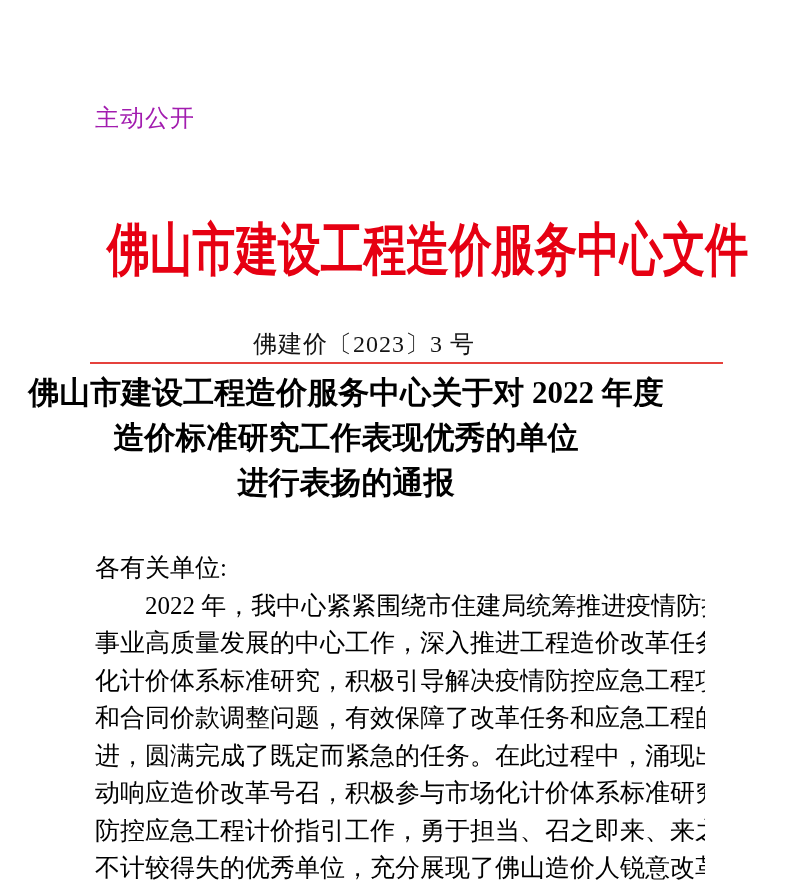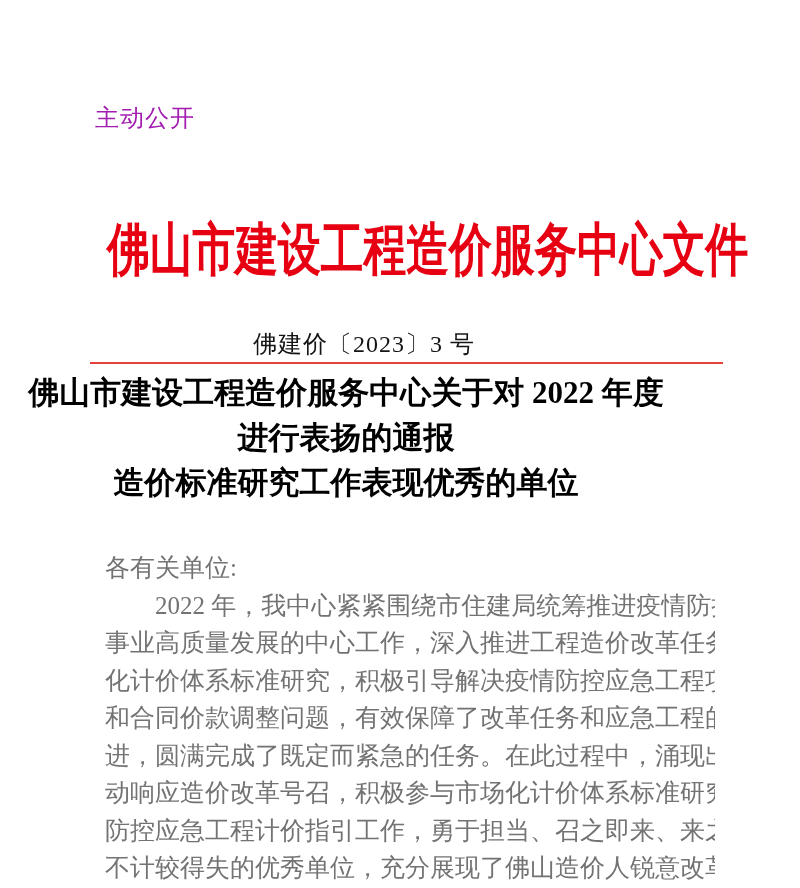--- a/index.html
+++ b/index.html
@@ -73,26 +73,26 @@
   .doc-title-line {
     font-family: "Liberation Serif", serif;
     font-weight: bold;
     font-size: 31px;
     line-height: 45px;
     color: #000000;
     white-space: nowrap;
   }
   .content {
     position: absolute;
-    left: 105px;
+    left: 95px;
     top: 549px;
     width: 610px;
     font-size: 25px;
     line-height: 37.5px;
-    color: #737373;
+    color: #000000;
   }
   .salutation {
     text-align: left;
     white-space: nowrap;
   }
   .body-lines > div {
     text-align: justify;
     text-align-last: justify;
     white-space: nowrap;
     height: 37.5px;
@@ -112,22 +112,22 @@
   <div class="masthead">
     <span class="masthead-inner">佛山市建设工程造价服务中心文件</span>
   </div>
 
   <div class="docnum">佛建价〔2023〕3 号</div>
 
   <div class="redline"></div>
 
   <div class="doc-title">
       <div class="doc-title-line">佛山市建设工程造价服务中心关于对 2022 年度</div>
+      <div class="doc-title-line">造价标准研究工作表现优秀的单位</div>
       <div class="doc-title-line">进行表扬的通报</div>
-      <div class="doc-title-line">造价标准研究工作表现优秀的单位</div>
     </div>
 
   <div class="content">
     <div class="salutation">各有关单位:</div>
     <div class="body-lines">
         <div>2022 年，我中心紧紧围绕市住建局统筹推进疫情防控和住建</div>
         <div>事业高质量发展的中心工作，深入推进工程造价改革任务--市场</div>
         <div>化计价体系标准研究，积极引导解决疫情防控应急工程项目计价</div>
         <div>和合同价款调整问题，有效保障了改革任务和应急工程的顺利推</div>
         <div>进，圆满完成了既定而紧急的任务。在此过程中，涌现出一批主</div>

